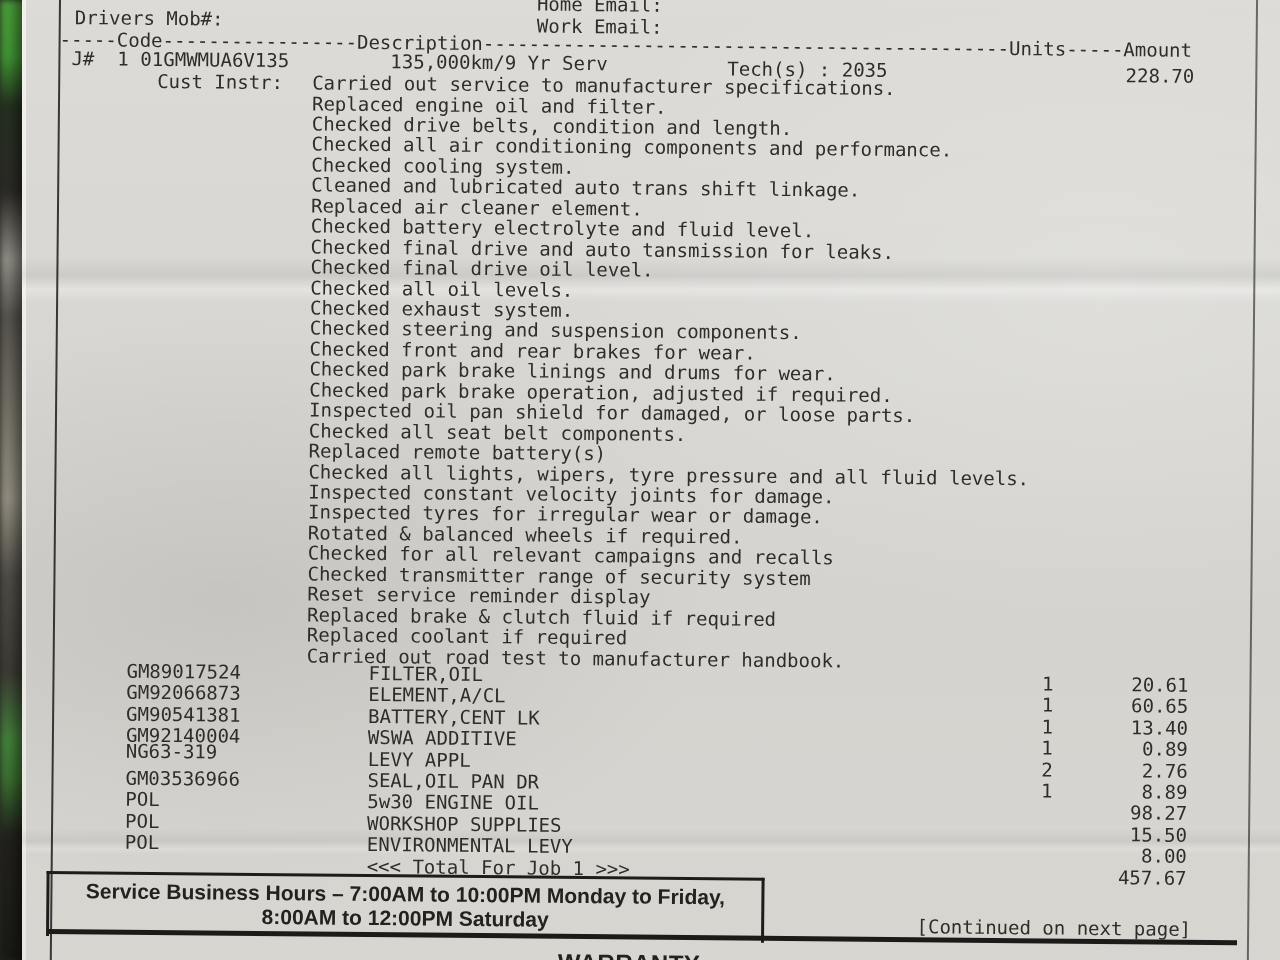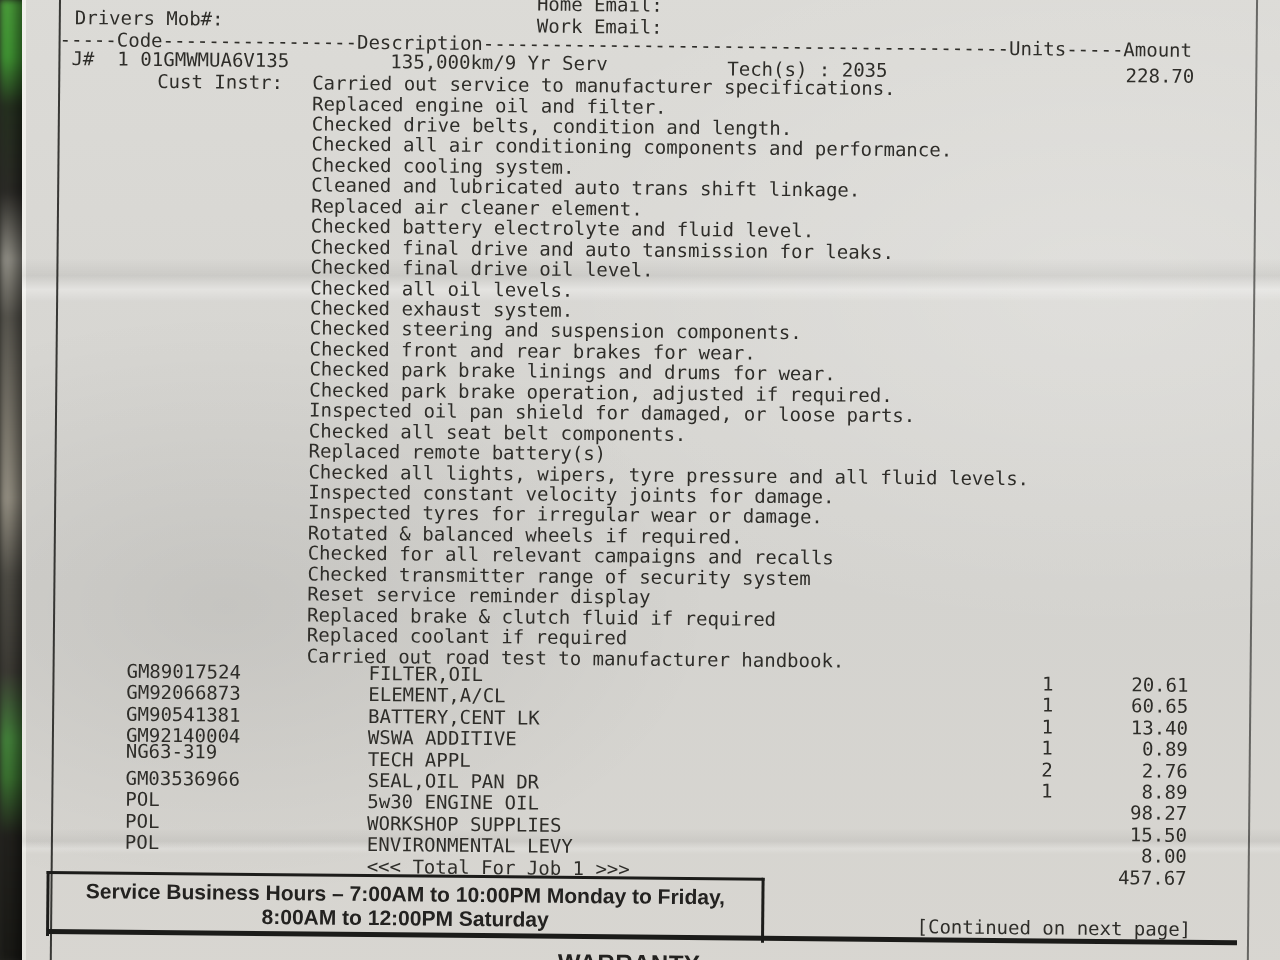--- a/index.html
+++ b/index.html
@@ -110,21 +110,21 @@
           <div class="mono num" style="left:1040px;top:686.4px;width:155px">60.65</div>
           <div class="mono" style="left:133px;top:703.8px">GM90541381</div>
           <div class="mono" style="left:375px;top:703.8px">BATTERY,CENT LK</div>
           <div class="mono num" style="left:960px;top:707.8px;width:100px">1</div>
           <div class="mono num" style="left:1040px;top:707.8px;width:155px">13.40</div>
           <div class="mono" style="left:133px;top:725.2px">GM92140004</div>
           <div class="mono" style="left:375px;top:725.2px">WSWA ADDITIVE</div>
           <div class="mono num" style="left:960px;top:729.2px;width:100px">1</div>
           <div class="mono num" style="left:1040px;top:729.2px;width:155px">0.89</div>
           <div class="mono" style="left:133px;top:741px">NG63-319</div>
-          <div class="mono" style="left:375px;top:746.6px">TECH APPL</div>
+          <div class="mono" style="left:375px;top:746.6px">LEVY APPL</div>
           <div class="mono num" style="left:960px;top:750.6px;width:100px">2</div>
           <div class="mono num" style="left:1040px;top:750.6px;width:155px">2.76</div>
           <div class="mono" style="left:133px;top:768.0px">GM03536966</div>
           <div class="mono" style="left:375px;top:768.0px">SEAL,OIL PAN DR</div>
           <div class="mono num" style="left:960px;top:772.0px;width:100px">1</div>
           <div class="mono num" style="left:1040px;top:772.0px;width:155px">8.89</div>
           <div class="mono" style="left:133px;top:789.4px">POL</div>
           <div class="mono" style="left:375px;top:789.4px">5w30 ENGINE OIL</div>
           <div class="mono num" style="left:1040px;top:793.4px;width:155px">98.27</div>
           <div class="mono" style="left:133px;top:810.8px">POL</div>

